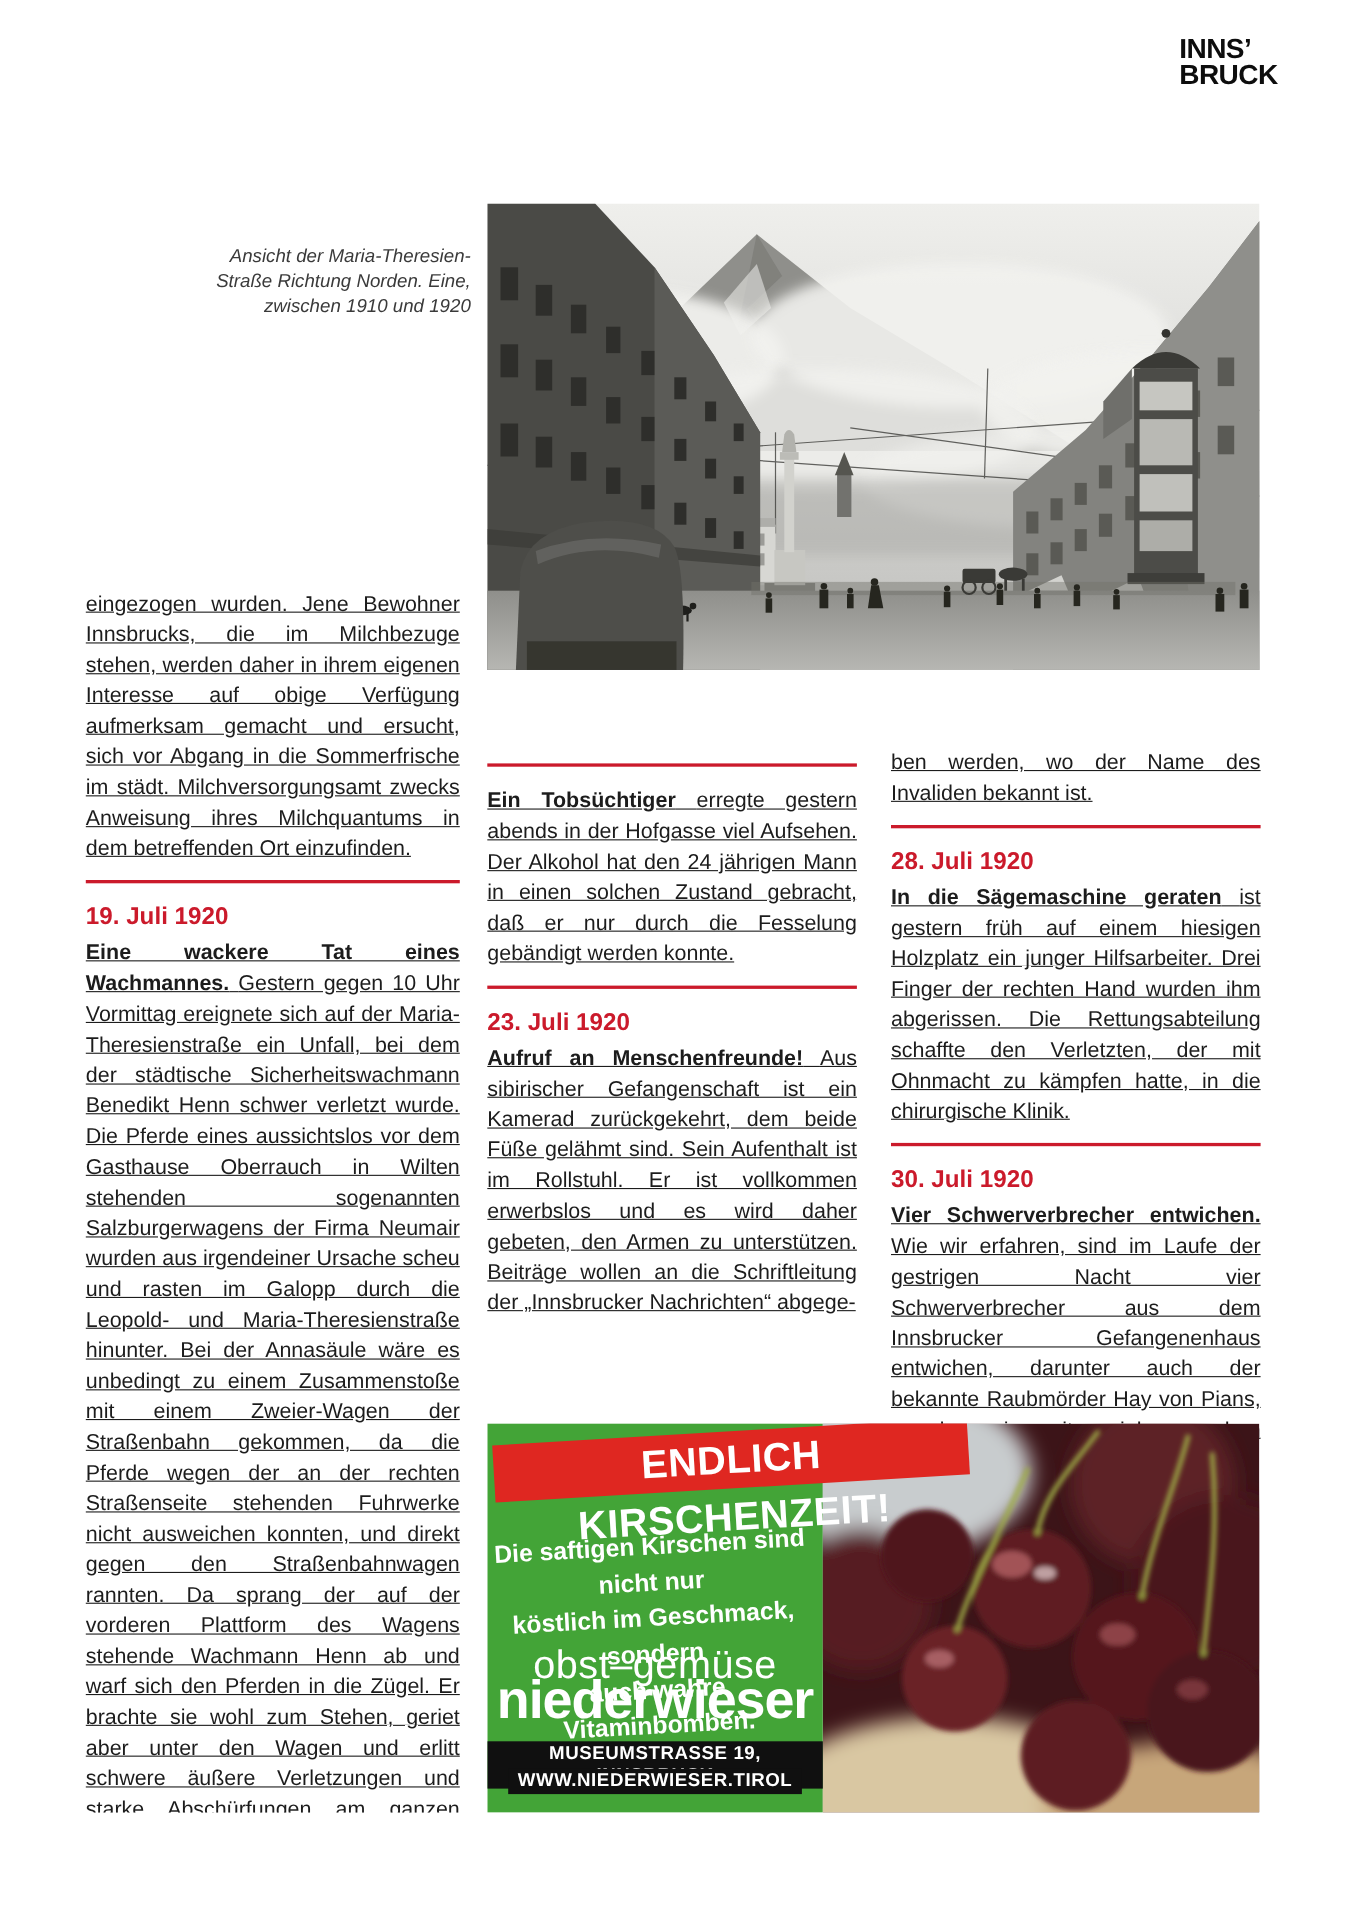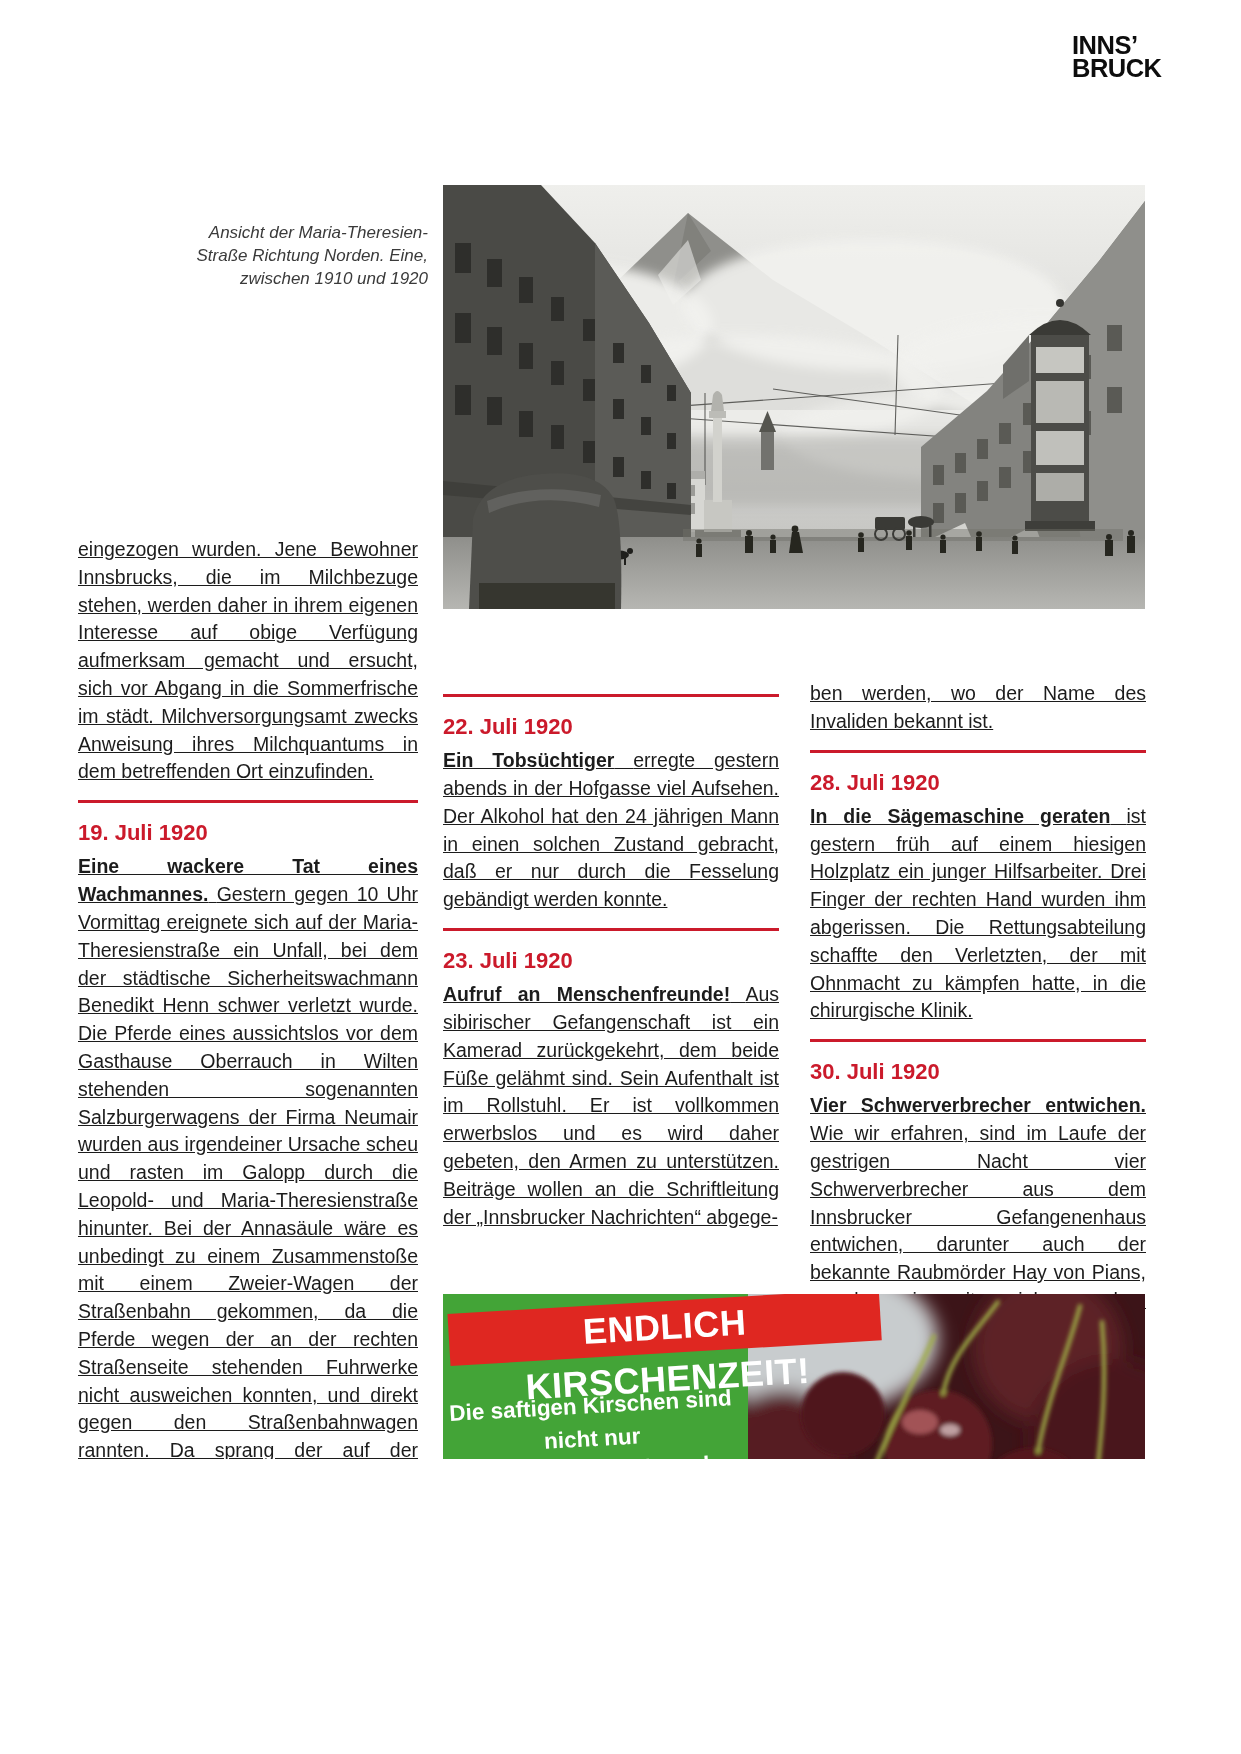--- a/index.html
+++ b/index.html
@@ -1,16 +1,16 @@
 <!DOCTYPE html>
 <html lang="de"><head>
 <meta charset="utf-8">
 <style>
   html,body{margin:0;padding:0;background:#fff;}
-  .page{position:relative;width:1241px;height:1459px;background:#ffffff;
+  .page{position:relative;width:1241px;height:1648px;background:#ffffff;
         font-family:"Liberation Sans",sans-serif;overflow:hidden;color:#1e1e1e;}
 
   
   .logo{position:absolute;left:1072px;top:34px;font-weight:800;font-size:25px;
         line-height:0.93;letter-spacing:-0.5px;color:#0d0d0d;transform:scaleX(1.02);transform-origin:left top;}
 
   
   .photo{position:absolute;left:443px;top:185px;width:702px;height:424px;}
   .photo svg{display:block;width:100%;height:100%;}
 
@@ -297,21 +297,20 @@
     <div class="section">
       <div class="rule"></div>
       <h2 class="date">19. Juli 1920</h2>
       <p><span class="lead">Eine wackere Tat eines Wachmannes.</span> <span>Gestern gegen 10 Uhr Vormittag ereignete sich auf der Maria-Theresienstraße ein Unfall, bei dem der städtische Sicherheitswachmann Benedikt Henn schwer verletzt wurde. Die Pferde eines aussichtslos vor dem Gasthause Oberrauch in Wilten stehenden sogenannten Salzburgerwagens der Firma Neumair wurden aus irgendeiner Ursache scheu und rasten im Galopp durch die Leopold- und Maria-Theresienstraße hinunter. Bei der Annasäule wäre es unbedingt zu einem Zusammenstoße mit einem Zweier-Wagen der Straßenbahn gekommen, da die Pferde wegen der an der rechten Straßenseite stehenden Fuhrwerke nicht ausweichen konnten, und direkt gegen den Straßenbahnwagen rannten. Da sprang der auf der vorderen Plattform des Wagens stehende Wachmann Henn ab und warf sich den Pferden in die Zügel. Er brachte sie wohl zum Stehen, geriet aber unter den Wagen und erlitt schwere äußere Verletzungen und starke Abschürfungen am ganzen Körper. Er wurde in der Wachstube im Rathaus verbunden und dann in das Spital überführt. Auch ein kleiner Knabe wurde von den Pferden nieder-</span></p>
     </div>
   </div>
 
   <div class="col col-mid">
     <div class="section">
       <div class="rule"></div>
-      <h2 class="date">22. Juli 1920</h2>
       <p><span class="lead">Ein Tobsüchtiger</span> <span>erregte gestern abends in der Hofgasse viel Aufsehen. Der Alkohol hat den 24 jährigen Mann in einen solchen Zustand gebracht, daß er nur durch die Fesselung gebändigt werden konnte.</span></p>
     </div>
     <div class="section">
       <div class="rule"></div>
       <h2 class="date">23. Juli 1920</h2>
       <p><span class="lead">Aufruf an Menschenfreunde!</span> <span>Aus sibirischer Gefangenschaft ist ein Kamerad zurückgekehrt, dem beide Füße gelähmt sind. Sein Aufenthalt ist im Rollstuhl. Er ist vollkommen erwerbslos und es wird daher gebeten, den Armen zu unterstützen. Beiträge wollen an die Schriftleitung der „Innsbrucker Nachrichten“ abgege-</span></p>
     </div>
   </div>
 
   <div class="col col-right">

